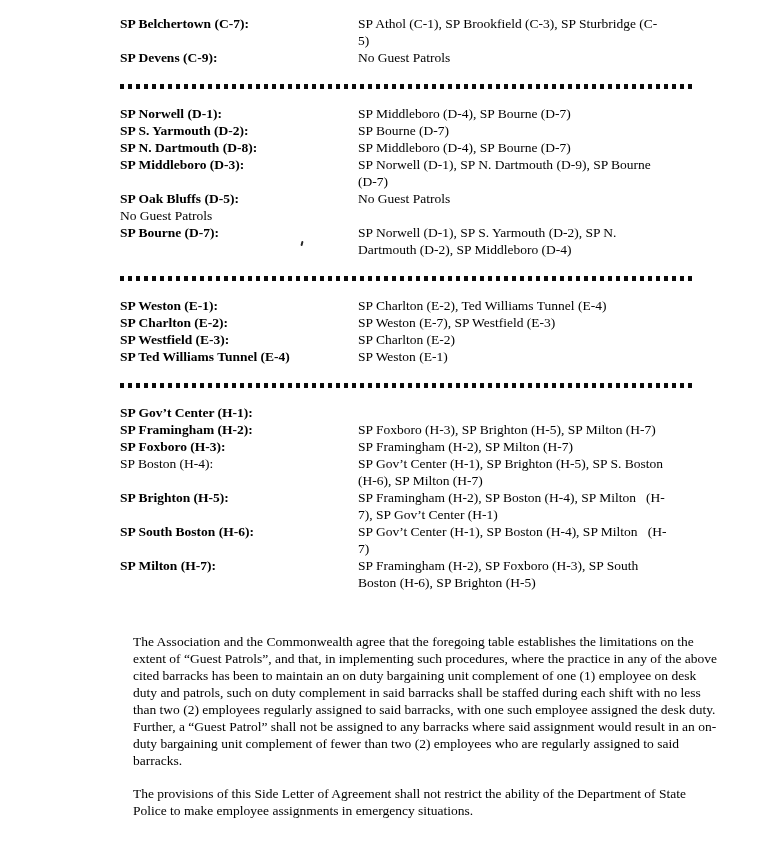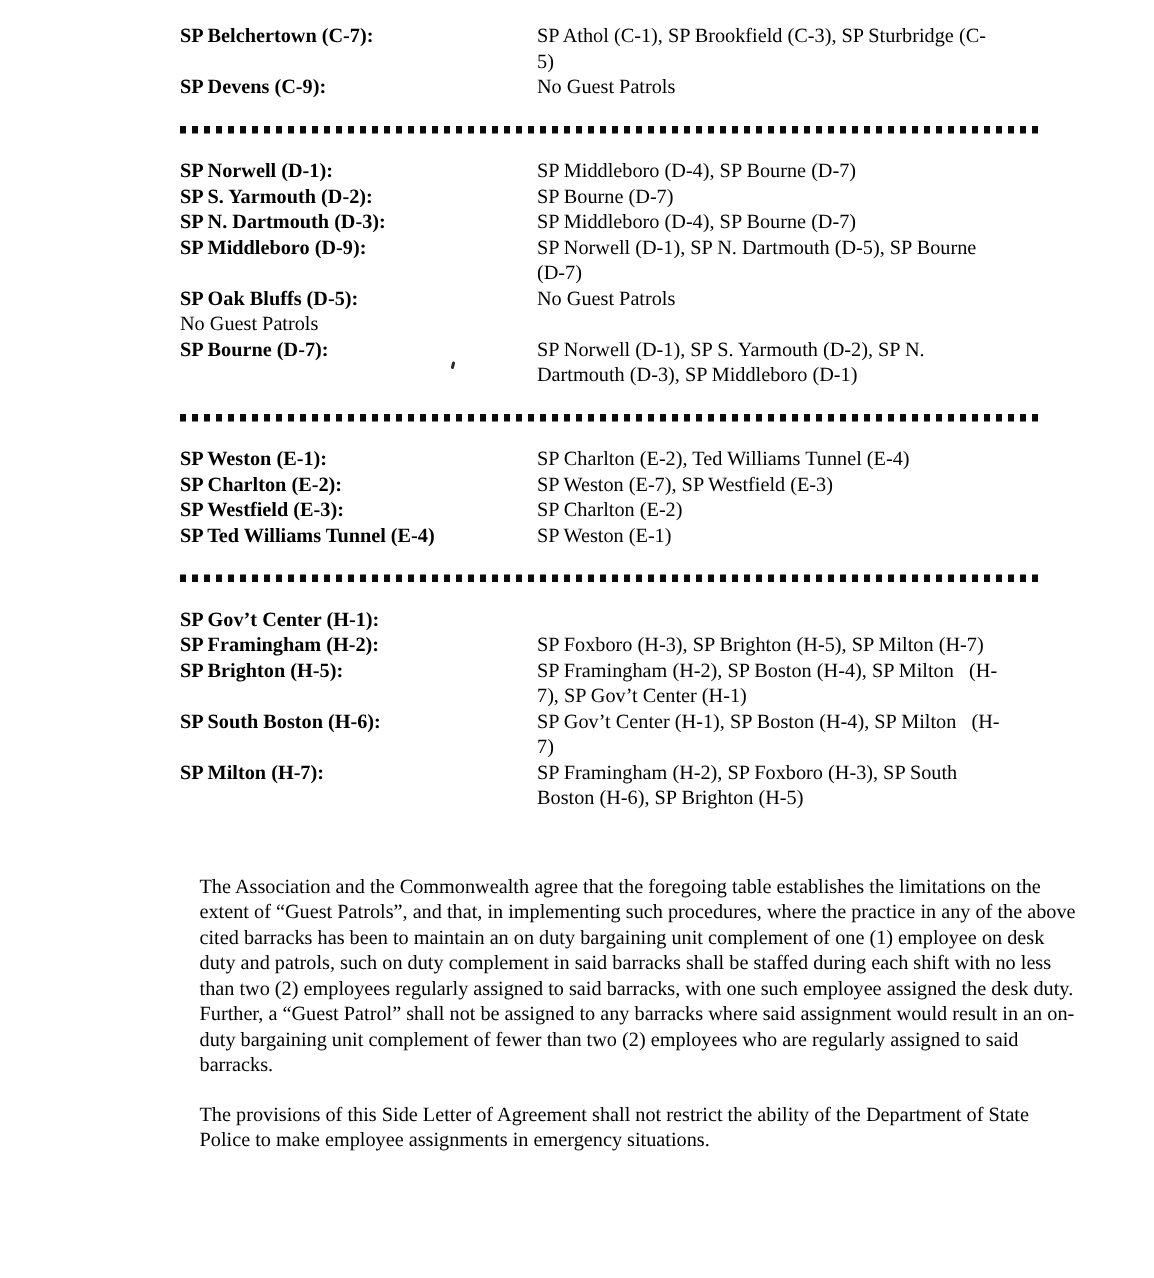--- a/index.html
+++ b/index.html
@@ -93,48 +93,48 @@
             <div class="patrol-line">SP Middleboro (D-4), SP Bourne (D-7)</div>
           </div>
         </div>
         <div class="row">
           <div class="cell-left bold">SP S. Yarmouth (D-2):</div>
           <div class="cell-right">
             <div class="patrol-line">SP Bourne (D-7)</div>
           </div>
         </div>
         <div class="row">
-          <div class="cell-left bold">SP N. Dartmouth (D-3):</div>
+          <div class="cell-left bold">SP N. Dartmouth (D-8):</div>
           <div class="cell-right">
             <div class="patrol-line">SP Middleboro (D-4), SP Bourne (D-7)</div>
           </div>
         </div>
         <div class="row">
-          <div class="cell-left bold">SP Middleboro (D-9):</div>
-          <div class="cell-right">
-            <div class="patrol-line">SP Norwell (D-1), SP N. Dartmouth (D-5), SP Bourne</div>
+          <div class="cell-left bold">SP Middleboro (D-3):</div>
+          <div class="cell-right">
+            <div class="patrol-line">SP Norwell (D-1), SP N. Dartmouth (D-9), SP Bourne</div>
             <div class="patrol-line">(D-7)</div>
           </div>
         </div>
         <div class="row">
           <div class="cell-left bold">SP Oak Bluffs (D-5):</div>
           <div class="cell-right">
             <div class="patrol-line">No Guest Patrols</div>
           </div>
         </div>
         <div class="row">
           <div class="cell-right">
             <div class="patrol-line">No Guest Patrols</div>
           </div>
         </div>
         <div class="row">
           <div class="cell-left bold">SP Bourne (D-7):</div>
           <div class="cell-right">
             <div class="patrol-line">SP Norwell (D-1), SP S. Yarmouth (D-2), SP N.</div>
-            <div class="patrol-line">Dartmouth (D-3), SP Middleboro (D-1)</div>
+            <div class="patrol-line">Dartmouth (D-2), SP Middleboro (D-4)</div>
           </div>
         </div>
       </div>
       <div class="separator"></div>
       <div class="section">
         <div class="row">
           <div class="cell-left bold">SP Weston (E-1):</div>
           <div class="cell-right">
             <div class="patrol-line">SP Charlton (E-2), Ted Williams Tunnel (E-4)</div>
           </div>
@@ -160,20 +160,33 @@
       </div>
       <div class="separator"></div>
       <div class="section">
         <div class="row">
           <div class="cell-left bold">SP Gov’t Center (H-1):</div>
         </div>
         <div class="row">
           <div class="cell-left bold">SP Framingham (H-2):</div>
           <div class="cell-right">
             <div class="patrol-line">SP Foxboro (H-3), SP Brighton (H-5), SP Milton (H-7)</div>
+          </div>
+        </div>
+        <div class="row">
+          <div class="cell-left bold">SP Foxboro (H-3):</div>
+          <div class="cell-right">
+            <div class="patrol-line">SP Framingham (H-2), SP Milton (H-7)</div>
+          </div>
+        </div>
+        <div class="row">
+          <div class="cell-left">SP Boston (H-4):</div>
+          <div class="cell-right">
+            <div class="patrol-line">SP Gov’t Center (H-1), SP Brighton (H-5), SP S. Boston</div>
+            <div class="patrol-line">(H-6), SP Milton (H-7)</div>
           </div>
         </div>
         <div class="row">
           <div class="cell-left bold">SP Brighton (H-5):</div>
           <div class="cell-right">
             <div class="patrol-line">SP Framingham (H-2), SP Boston (H-4), SP Milton   (H-</div>
             <div class="patrol-line">7), SP Gov’t Center (H-1)</div>
           </div>
         </div>
         <div class="row">

